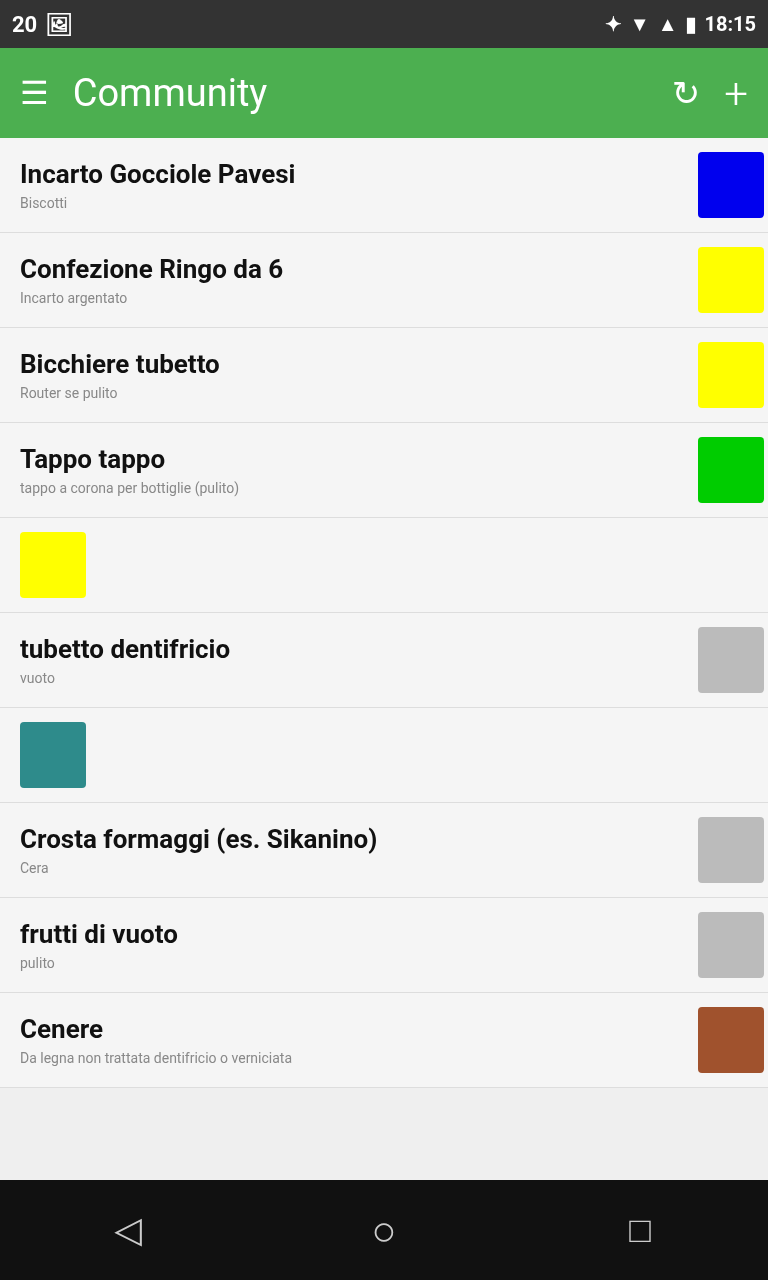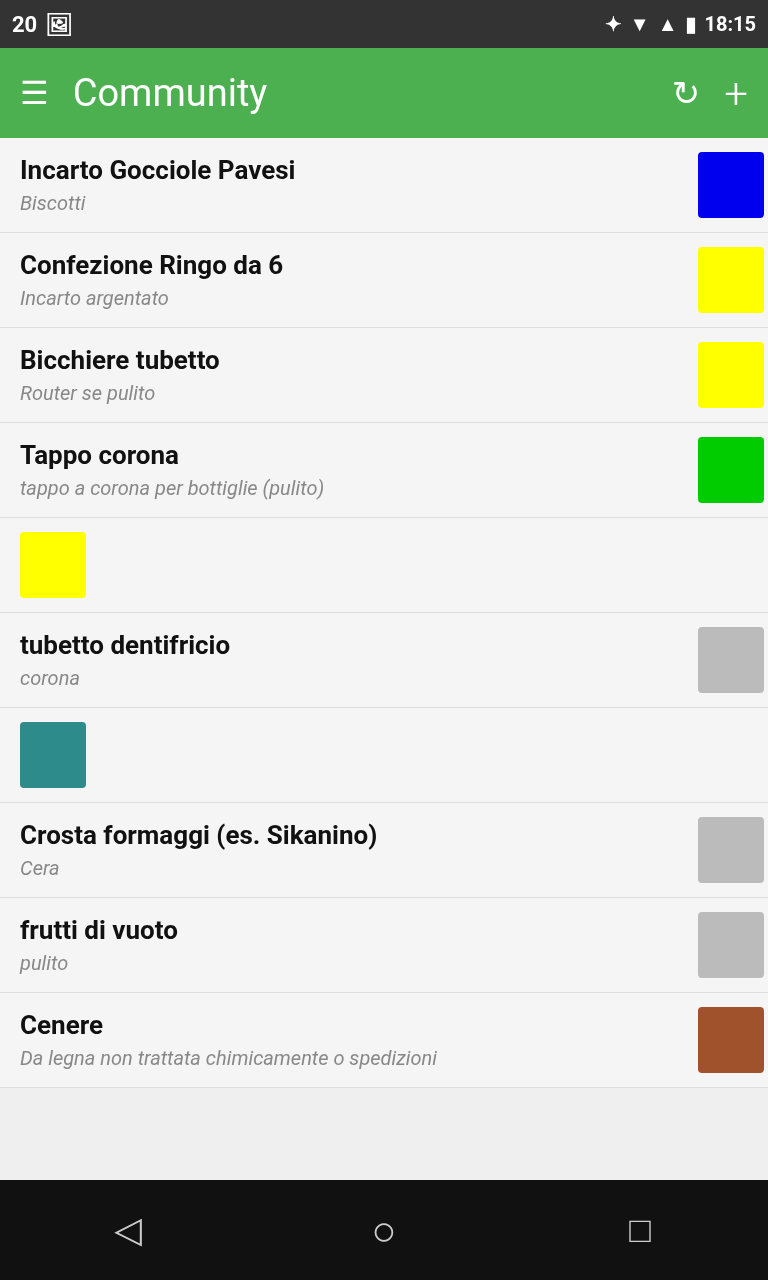--- a/index.html
+++ b/index.html
@@ -90,25 +90,24 @@
       flex: 1;
       margin-right: 16px;
     }
     .item-title {
       font-size: 26px;
       font-weight: bold;
       color: #111;
       line-height: 1.3;
     }
     .item-subtitle {
-      font-size: 20px;
+      font-size: 14px;
       color: #888;
       line-height: 1.3;
       margin-top: 2px;
-      font-style: italic;
     }
 
     .item-color {
       width: 66px;
       height: 66px;
       flex-shrink: 0;
       border-radius: 4px;
     }
 
     
@@ -174,32 +173,32 @@
     </div>
     <div class="list-item">
       <div class="item-text">
         <div class="item-title">Bicchiere tubetto</div>
         <div class="item-subtitle">Router se pulito</div>
       </div>
       <div class="item-color" style="background-color: rgb(255, 255, 0);"></div>
     </div>
     <div class="list-item">
       <div class="item-text">
-        <div class="item-title">Tappo corona</div>
+        <div class="item-title">Tappo tappo</div>
         <div class="item-subtitle">tappo a corona per bottiglie (pulito)</div>
       </div>
       <div class="item-color" style="background-color: rgb(0, 204, 0);"></div>
     </div>
     <div class="list-item">
       <div class="item-color" style="background-color: rgb(255, 255, 0);"></div>
     </div>
     <div class="list-item">
       <div class="item-text">
         <div class="item-title">tubetto dentifricio</div>
-        <div class="item-subtitle">corona</div>
+        <div class="item-subtitle">vuoto</div>
       </div>
       <div class="item-color" style="background-color: rgb(187, 187, 187);"></div>
     </div>
     <div class="list-item">
       <div class="item-color" style="background-color: rgb(46, 139, 139);"></div>
     </div>
     <div class="list-item">
       <div class="item-text">
         <div class="item-title">Crosta formaggi (es. Sikanino)</div>
         <div class="item-subtitle">Cera</div>
@@ -209,21 +208,21 @@
     <div class="list-item">
       <div class="item-text">
         <div class="item-title">frutti di vuoto</div>
         <div class="item-subtitle">pulito</div>
       </div>
       <div class="item-color" style="background-color: rgb(187, 187, 187);"></div>
     </div>
     <div class="list-item">
       <div class="item-text">
         <div class="item-title">Cenere</div>
-        <div class="item-subtitle">Da legna non trattata chimicamente o spedizioni</div>
+        <div class="item-subtitle">Da legna non trattata dentifricio o verniciata</div>
       </div>
       <div class="item-color" style="background-color: rgb(160, 82, 45);"></div>
     </div>
   </div>
 
 <div class="bottom-nav">
   <span class="bottom-nav-btn">◁</span>
   <span class="bottom-nav-btn" style="font-size:42px;">○</span>
   <span class="bottom-nav-btn" style="font-size:36px;">□</span>
 </div>

